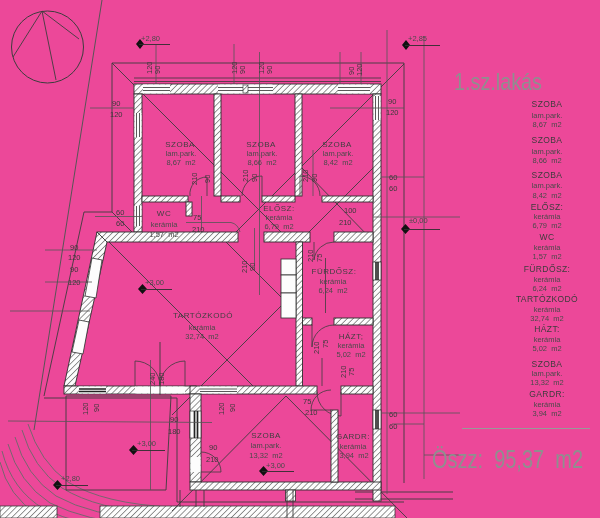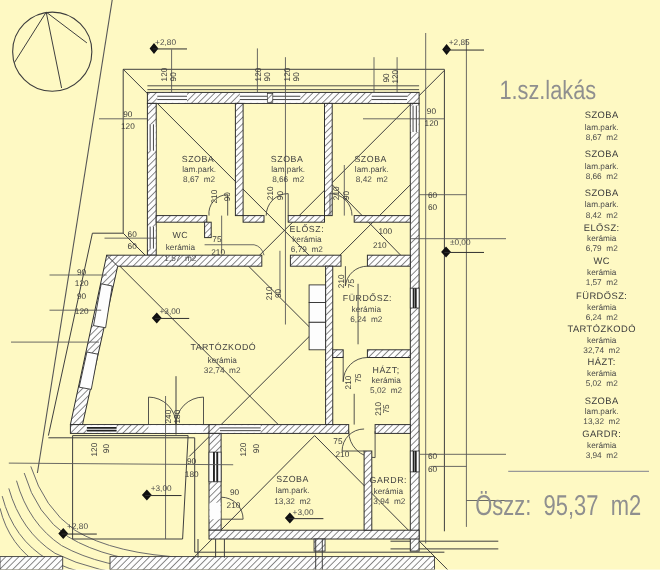--- a/index.html
+++ b/index.html
@@ -1,16 +1,16 @@
 <!DOCTYPE html>
 <html><head>
 <meta charset="utf-8">
 <style>
   html,body{margin:0;padding:0;background:#ffffff;}
-  .wrap{width:600px;height:518px;position:relative;background:#fef9c3;overflow:hidden;}
+  .wrap{width:600px;height:518px;position:relative;background:#ec4899;overflow:hidden;}
   svg{position:absolute;top:0;left:0;}
   text{font-family:"Liberation Sans",sans-serif;fill:#3a3a3a;}
   .rm{font-size:8px;letter-spacing:0.5px;fill:#3f3f3f;}
   .sub{font-size:7.5px;fill:#4a4a4a;}
   .dim{font-size:7.5px;fill:#4a4a4a;}
   .lg1{font-size:8.5px;fill:#3c3c3c;letter-spacing:0.4px;}
   .lg2{font-size:7.5px;fill:#4a4a4a;}
   .gray{fill:#8f8f8f;}
 </style>
 </head>

